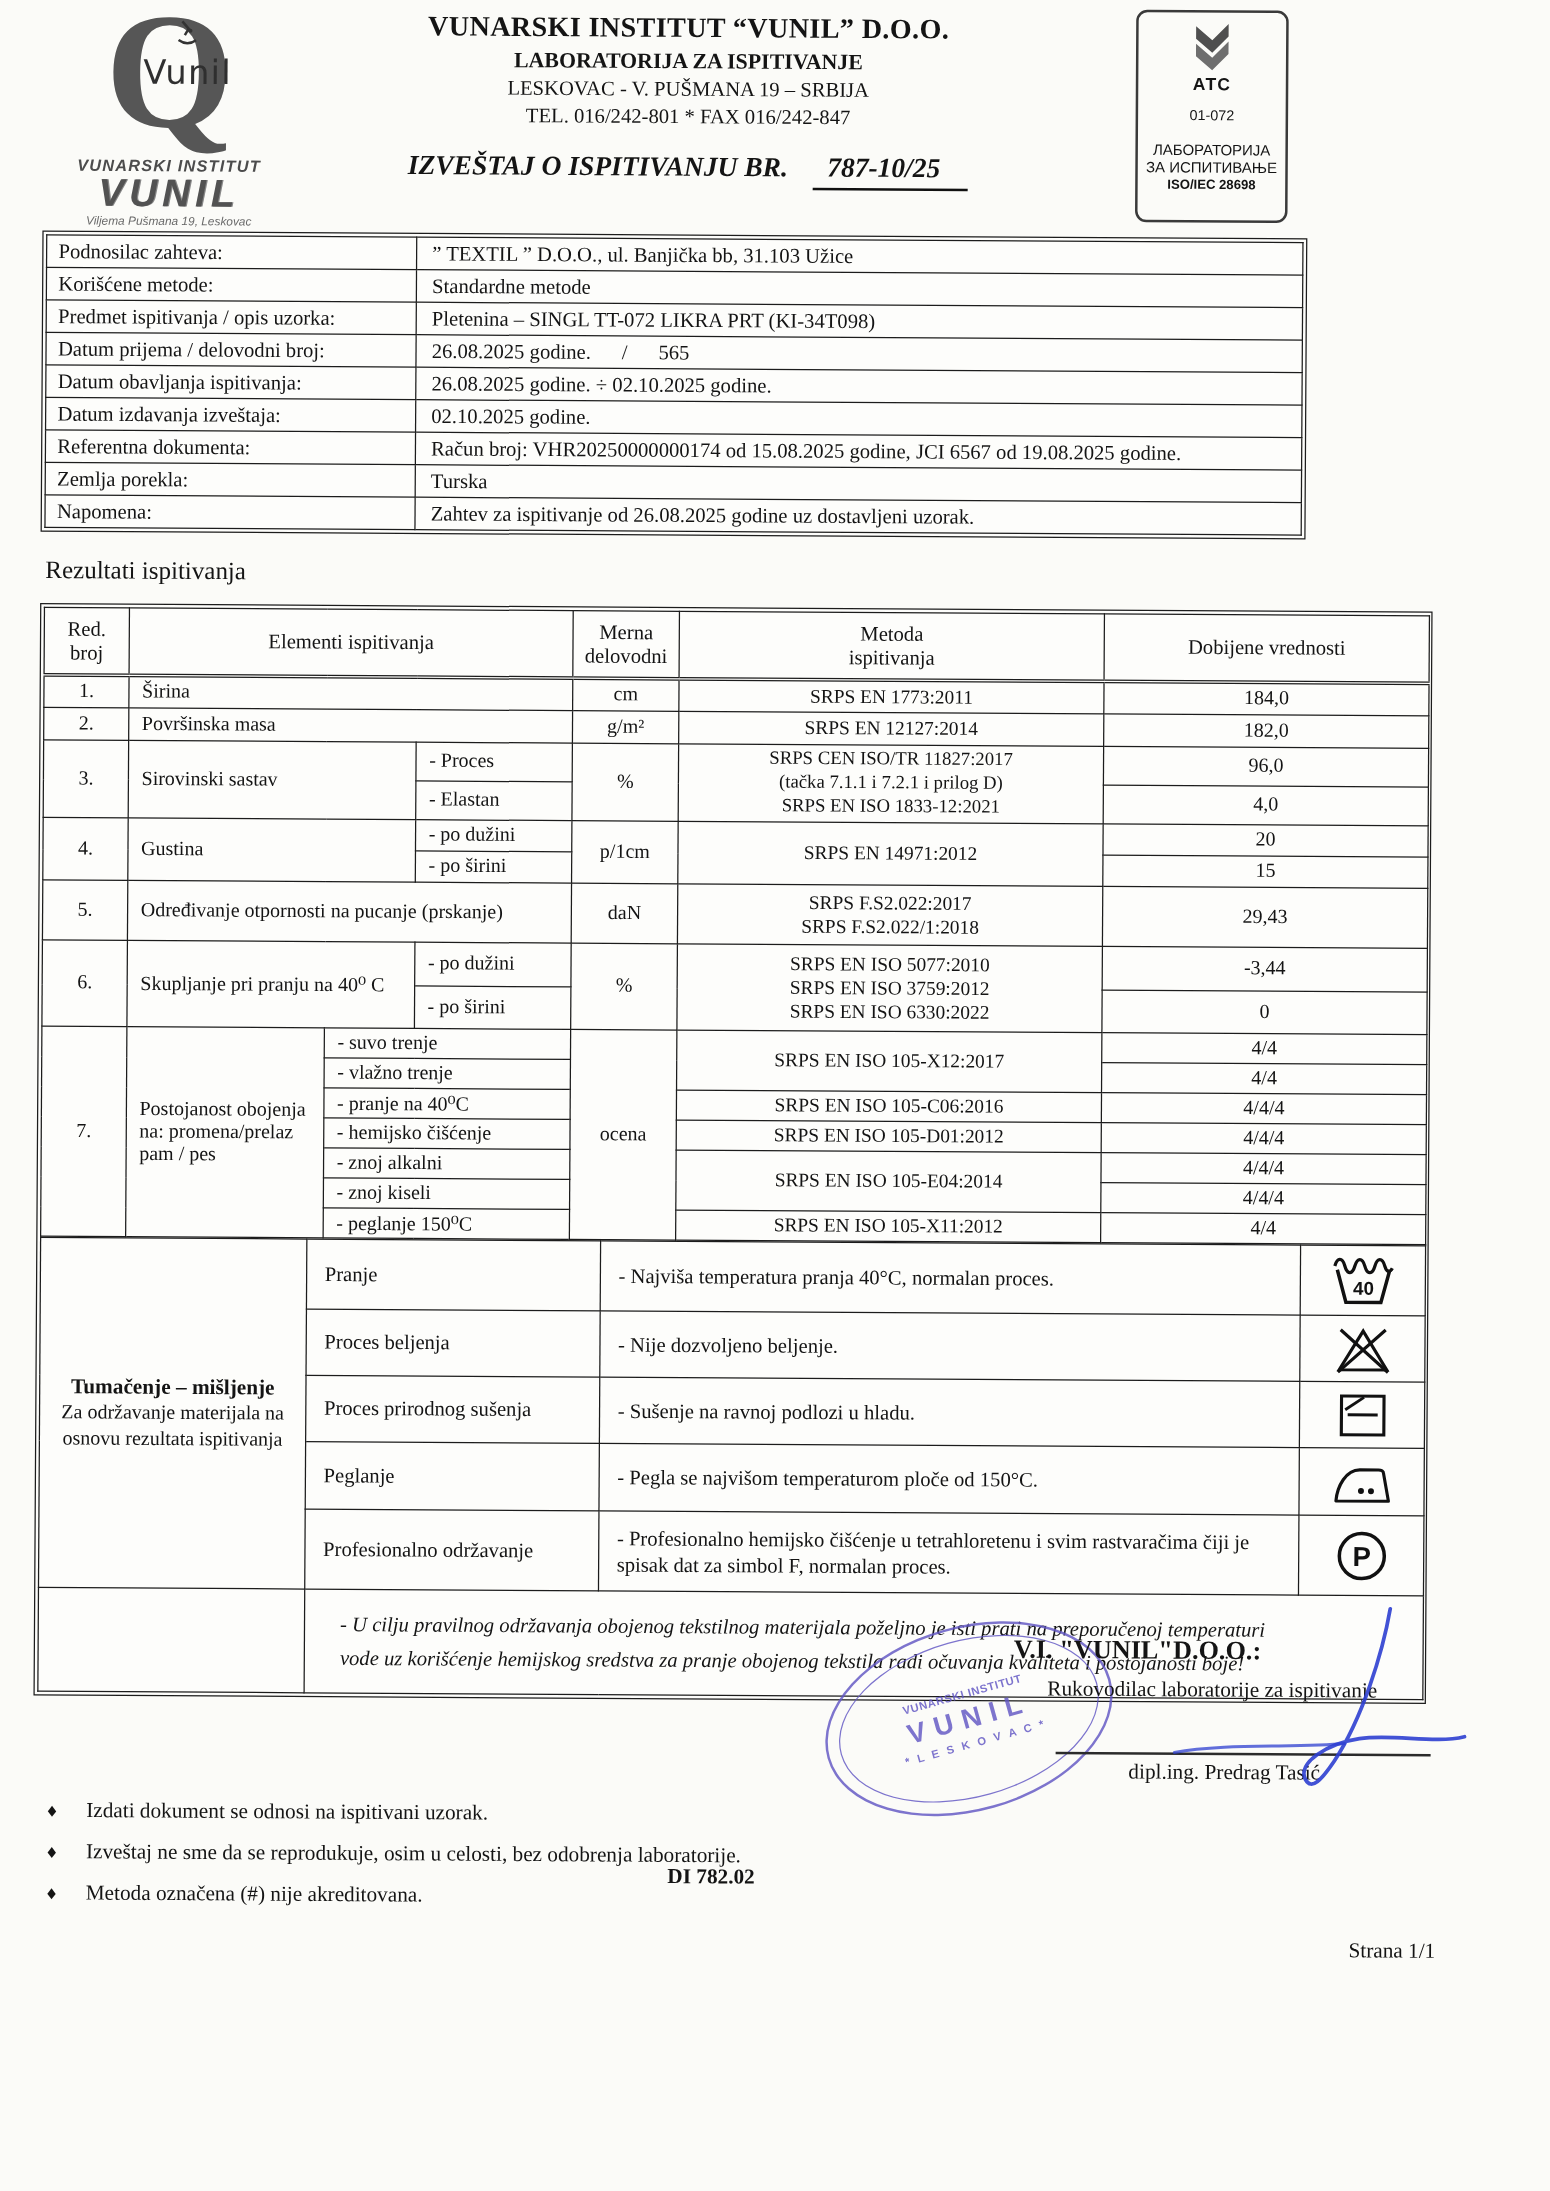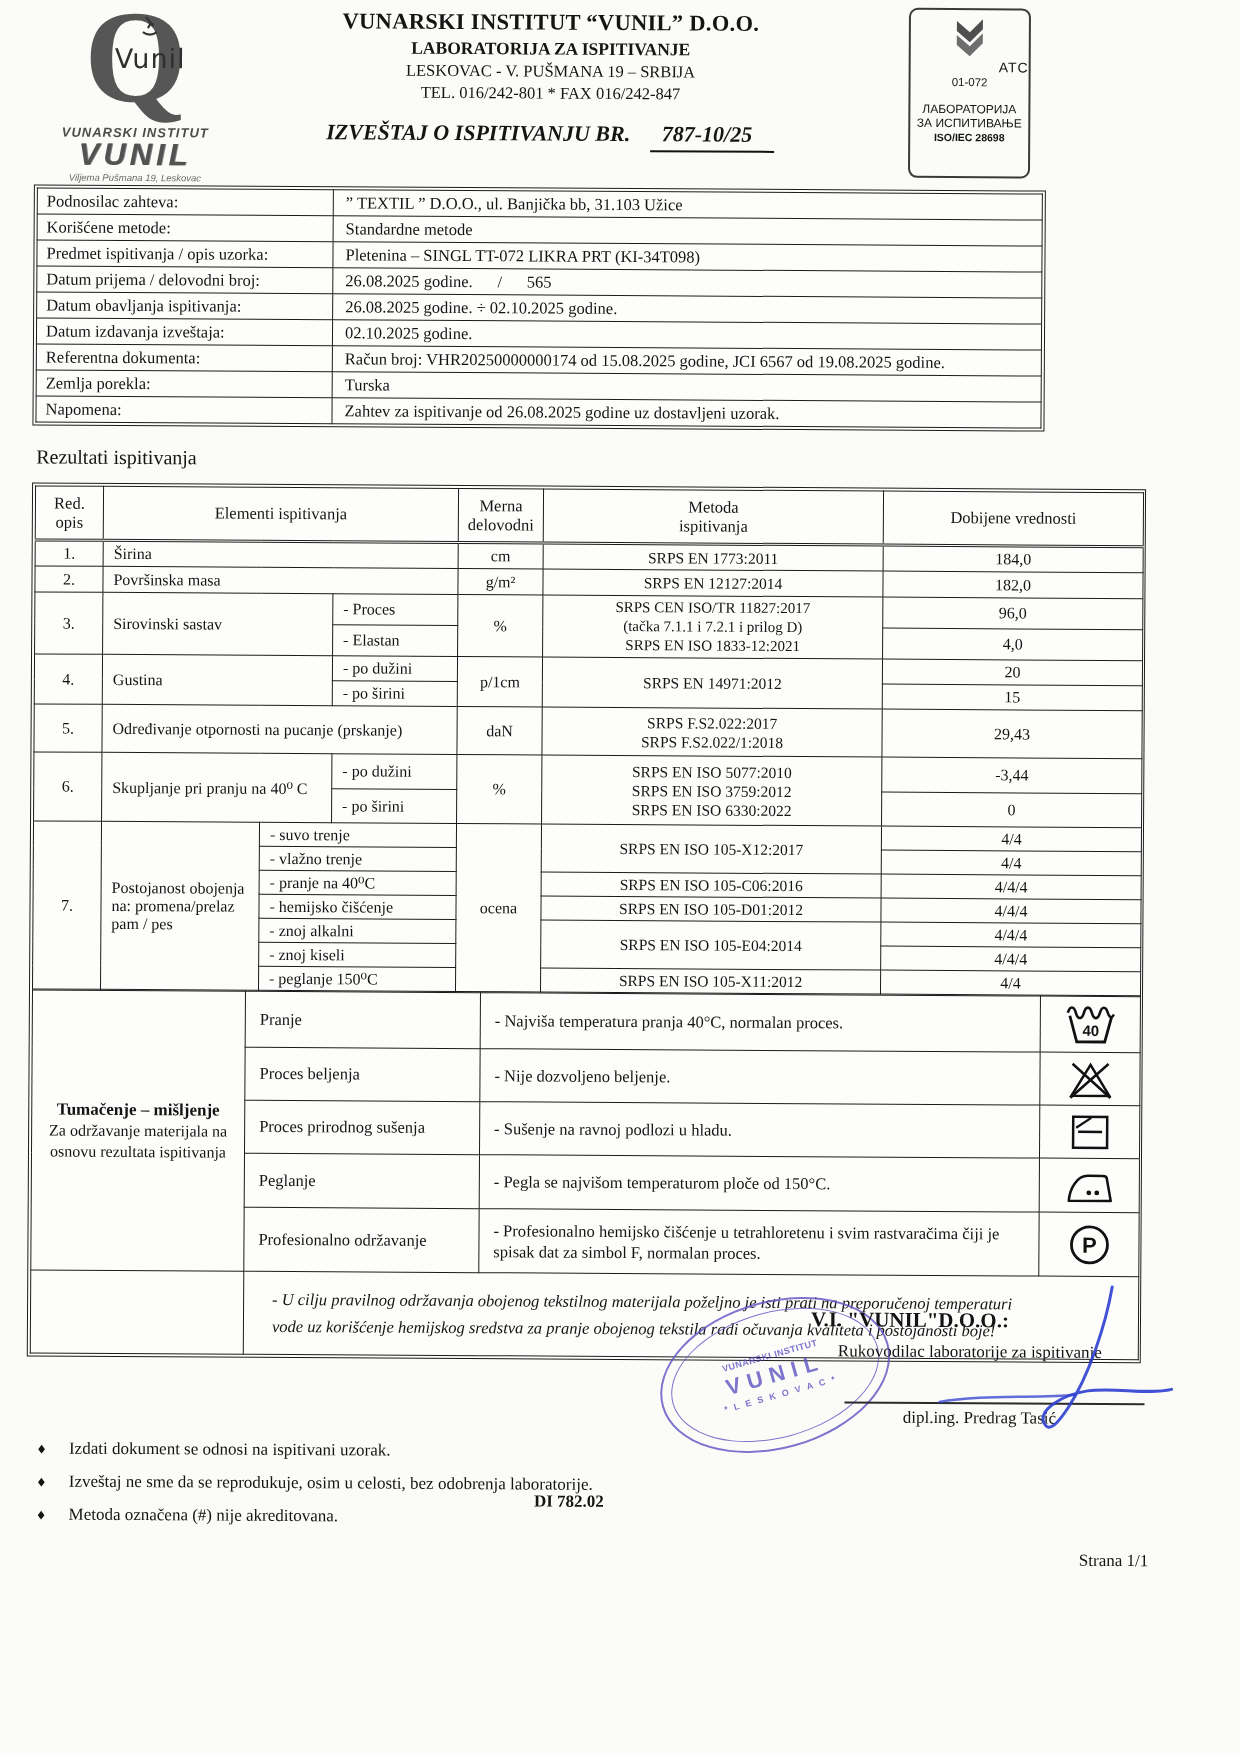--- a/index.html
+++ b/index.html
@@ -16,22 +16,22 @@
   .vi-small{font-family:"Liberation Sans",sans-serif;font-style:italic;font-weight:bold;font-size:13px;letter-spacing:1px;color:#4c4c4c;margin-top:2px;}
   .vunil-big{font-family:"Liberation Sans",sans-serif;font-style:italic;font-weight:bold;font-size:31px;letter-spacing:4px;color:#525252;line-height:30px;text-shadow:1px 0 0 #888;}
   .vi-addr{font-family:"Liberation Sans",sans-serif;font-style:italic;font-size:9.5px;color:#6a6a6a;margin-top:2px;}
   .hdr-center{position:absolute;left:258px;top:10px;width:580px;text-align:center;}
   .inst-name{font-size:22.5px;font-weight:bold;letter-spacing:.3px;}
   .inst-lab{font-size:17.5px;font-weight:bold;margin-top:3px;}
   .inst-addr,.inst-tel{font-size:16.5px;margin-top:2px;}
   .report-line{margin-top:17px;font-size:22px;font-weight:bold;font-style:italic;}
   .report-no{display:inline-block;margin-left:14px;padding:0 22px 3px 12px;border-bottom:2.5px solid #111;}
   .atc{position:absolute;right:212px;top:6px;width:118px;height:158px;border:2px solid #3a3a3a;border-radius:9px;text-align:center;padding-top:8px;font-family:"Liberation Sans","DejaVu Sans",sans-serif;}
-  .atc-name{font-size:14px;font-weight:normal;letter-spacing:1px;margin-top:1px;text-align:right;}
-  .atc-code{font-size:11.5px;margin-top:1px;}
+  .atc-name{font-size:14px;font-weight:bold;letter-spacing:1px;margin-top:1px;}
+  .atc-code{font-size:11.5px;margin-top:12px;}
   .atc-cy{font-size:12px;font-weight:normal;margin-top:14px;line-height:14px;}
   .atc-iso{font-size:10.5px;font-weight:bold;margin-top:1px;}
 
   
   .wrap{border:1.6px solid #1c1c1c;padding:2px;background:#fdfdfb;}
   table{border-collapse:collapse;table-layout:fixed;}
   td,th{border:1.5px solid #1c1c1c;font-size:16px;padding:1px 6px;vertical-align:middle;overflow:hidden;}
 
   
   .info-wrap{margin:6px 0 0 32px;width:1006px;}
@@ -190,21 +190,21 @@
           <col style="width:72px">
           <col style="width:125px">
           <col style="width:85px">
           <col style="width:340px">
           <col style="width:260px">
         </colgroup>
       <tbody>
         <tr>
           <th class="h2l">
               <span>Red.</span>
-              <span>opis</span>
+              <span>broj</span>
             </th>
           <th colspan="3">Elementi ispitivanja</th>
           <th class="h2l">
               <span>Merna</span>
               <span>delovodni</span>
             </th>
           <th class="h2l">
               <span>Metoda</span>
               <span>ispitivanja</span>
             </th>

